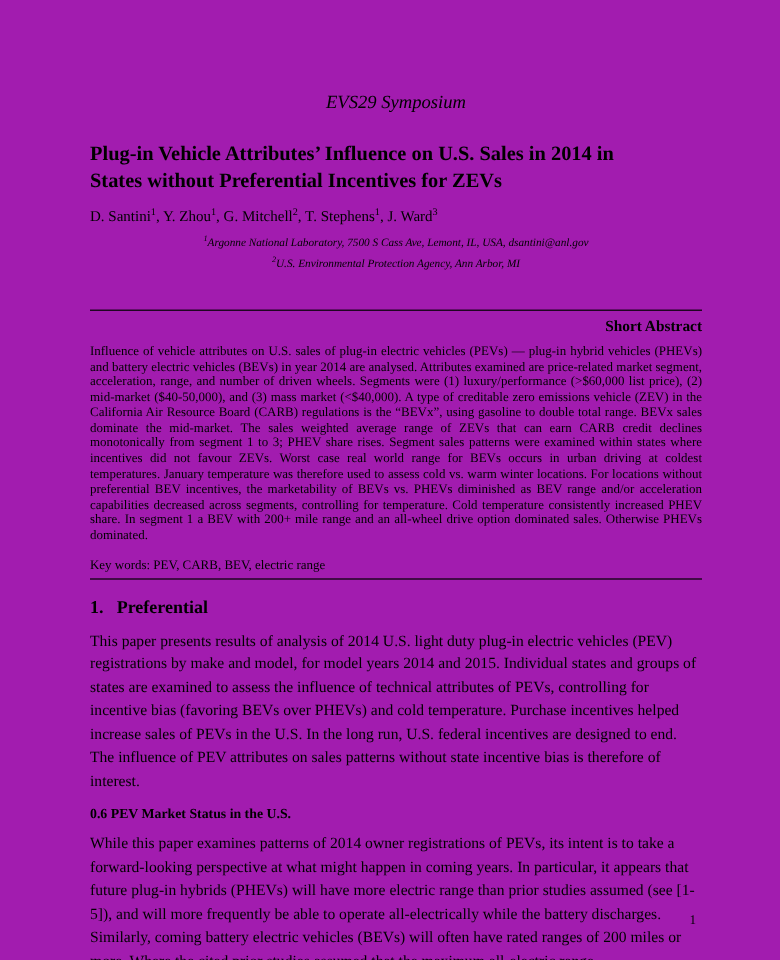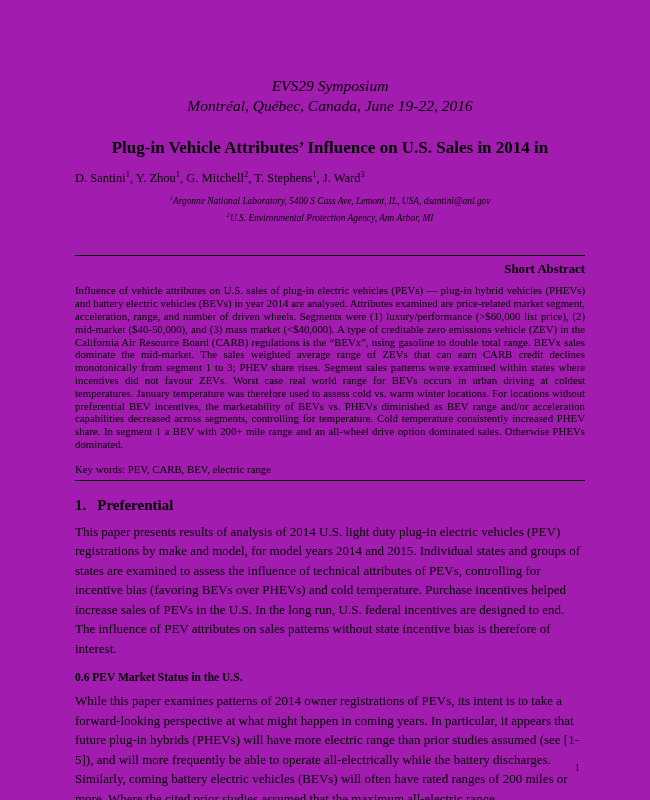--- a/index.html
+++ b/index.html
@@ -10,21 +10,21 @@
     position: relative; overflow: hidden; box-sizing: border-box; padding-left: 10px;
   }
   .content { padding: 76px 65px 0 65px; }
 
   .conf-line {
     text-align: center; font-style: italic;
     font-size: 15.5px; line-height: 1.3;
   }
 
   h1.paper-title {
-    margin: 21px 0 0 0; text-align: center;
+    margin: 21px 0 0 0; 
     font-size: 17px; font-weight: bold; line-height: 1.32;
   }
   .title-line { display: block; }
 
   .authors { font-size: 12.5px; margin-top: 9px; line-height: 1.2; }
   .authors sup { font-size: 8.5px; }
 
   .affils { margin-top: 6px; }
   .affil {
     text-align: center; font-style: italic;
@@ -58,31 +58,31 @@
   }
 </style>
 </head>
 <body>
 
 <div class="page">
   <div class="content">
 
     <div class="conf-header">
       <div class="conf-line">EVS29 Symposium</div>
-      <div class="conf-line">Montréal, Québec, Canada, June 19-22, 2016</div>
     </div>
 
     <h1 class="paper-title">
       <span class="title-line">Plug-in Vehicle Attributes’ Influence on U.S. Sales in 2014 in</span>
+      <span class="title-line">States without Preferential Incentives for ZEVs</span>
     </h1>
 
     <div class="authors"><span class="author"><span>D. Santini</span><sup>1</sup><span>, </span></span><span class="author"><span>Y. Zhou</span><sup>1</sup><span>, </span></span><span class="author"><span>G. Mitchell</span><sup>2</sup><span>, </span></span><span class="author"><span>T. Stephens</span><sup>1</sup><span>, </span></span><span class="author"><span>J. Ward</span><sup>3</sup><span></span></span></div>
 
     <div class="affils">
-      <div class="affil"><sup>1</sup><span>Argonne National Laboratory, 5400 S Cass Ave, Lemont, IL, USA, dsantini@anl.gov</span></div>
+      <div class="affil"><sup>1</sup><span>Argonne National Laboratory, 7500 S Cass Ave, Lemont, IL, USA, dsantini@anl.gov</span></div>
       <div class="affil"><sup>2</sup><span>U.S. Environmental Protection Agency, Ann Arbor, MI</span></div>
     </div>
 
     <hr class="rule rule-top">
 
     <h2 class="abstract-heading">Short Abstract</h2>
 
     <p class="abstract-body">Influence of vehicle attributes on U.S. sales of plug-in electric vehicles (PEVs) — plug-in hybrid vehicles (PHEVs) and battery electric vehicles (BEVs) in year 2014 are analysed. Attributes examined are price-related market segment, acceleration, range, and number of driven wheels.  Segments were (1) luxury/performance (&gt;$60,000 list price), (2) mid-market ($40-50,000), and (3) mass market (&lt;$40,000). A type of creditable zero emissions vehicle (ZEV) in the California Air Resource Board (CARB) regulations is the “BEVx”, using gasoline to double total range. BEVx sales dominate the mid-market.  The sales weighted average range of ZEVs that can earn CARB credit declines monotonically from segment 1 to 3; PHEV share rises. Segment sales patterns were examined within states where incentives did not favour ZEVs. Worst case real world range for BEVs occurs in urban driving at coldest temperatures. January temperature was therefore used to assess cold vs. warm winter locations. For locations without preferential BEV incentives, the marketability of BEVs vs. PHEVs diminished as BEV range and/or acceleration capabilities decreased across segments, controlling for temperature.  Cold temperature consistently increased PHEV share.  In segment 1 a BEV with 200+ mile range and an all-wheel drive option dominated sales.  Otherwise PHEVs dominated.</p>
 
     <p class="keywords">Key words: PEV, CARB, BEV, electric range</p>

